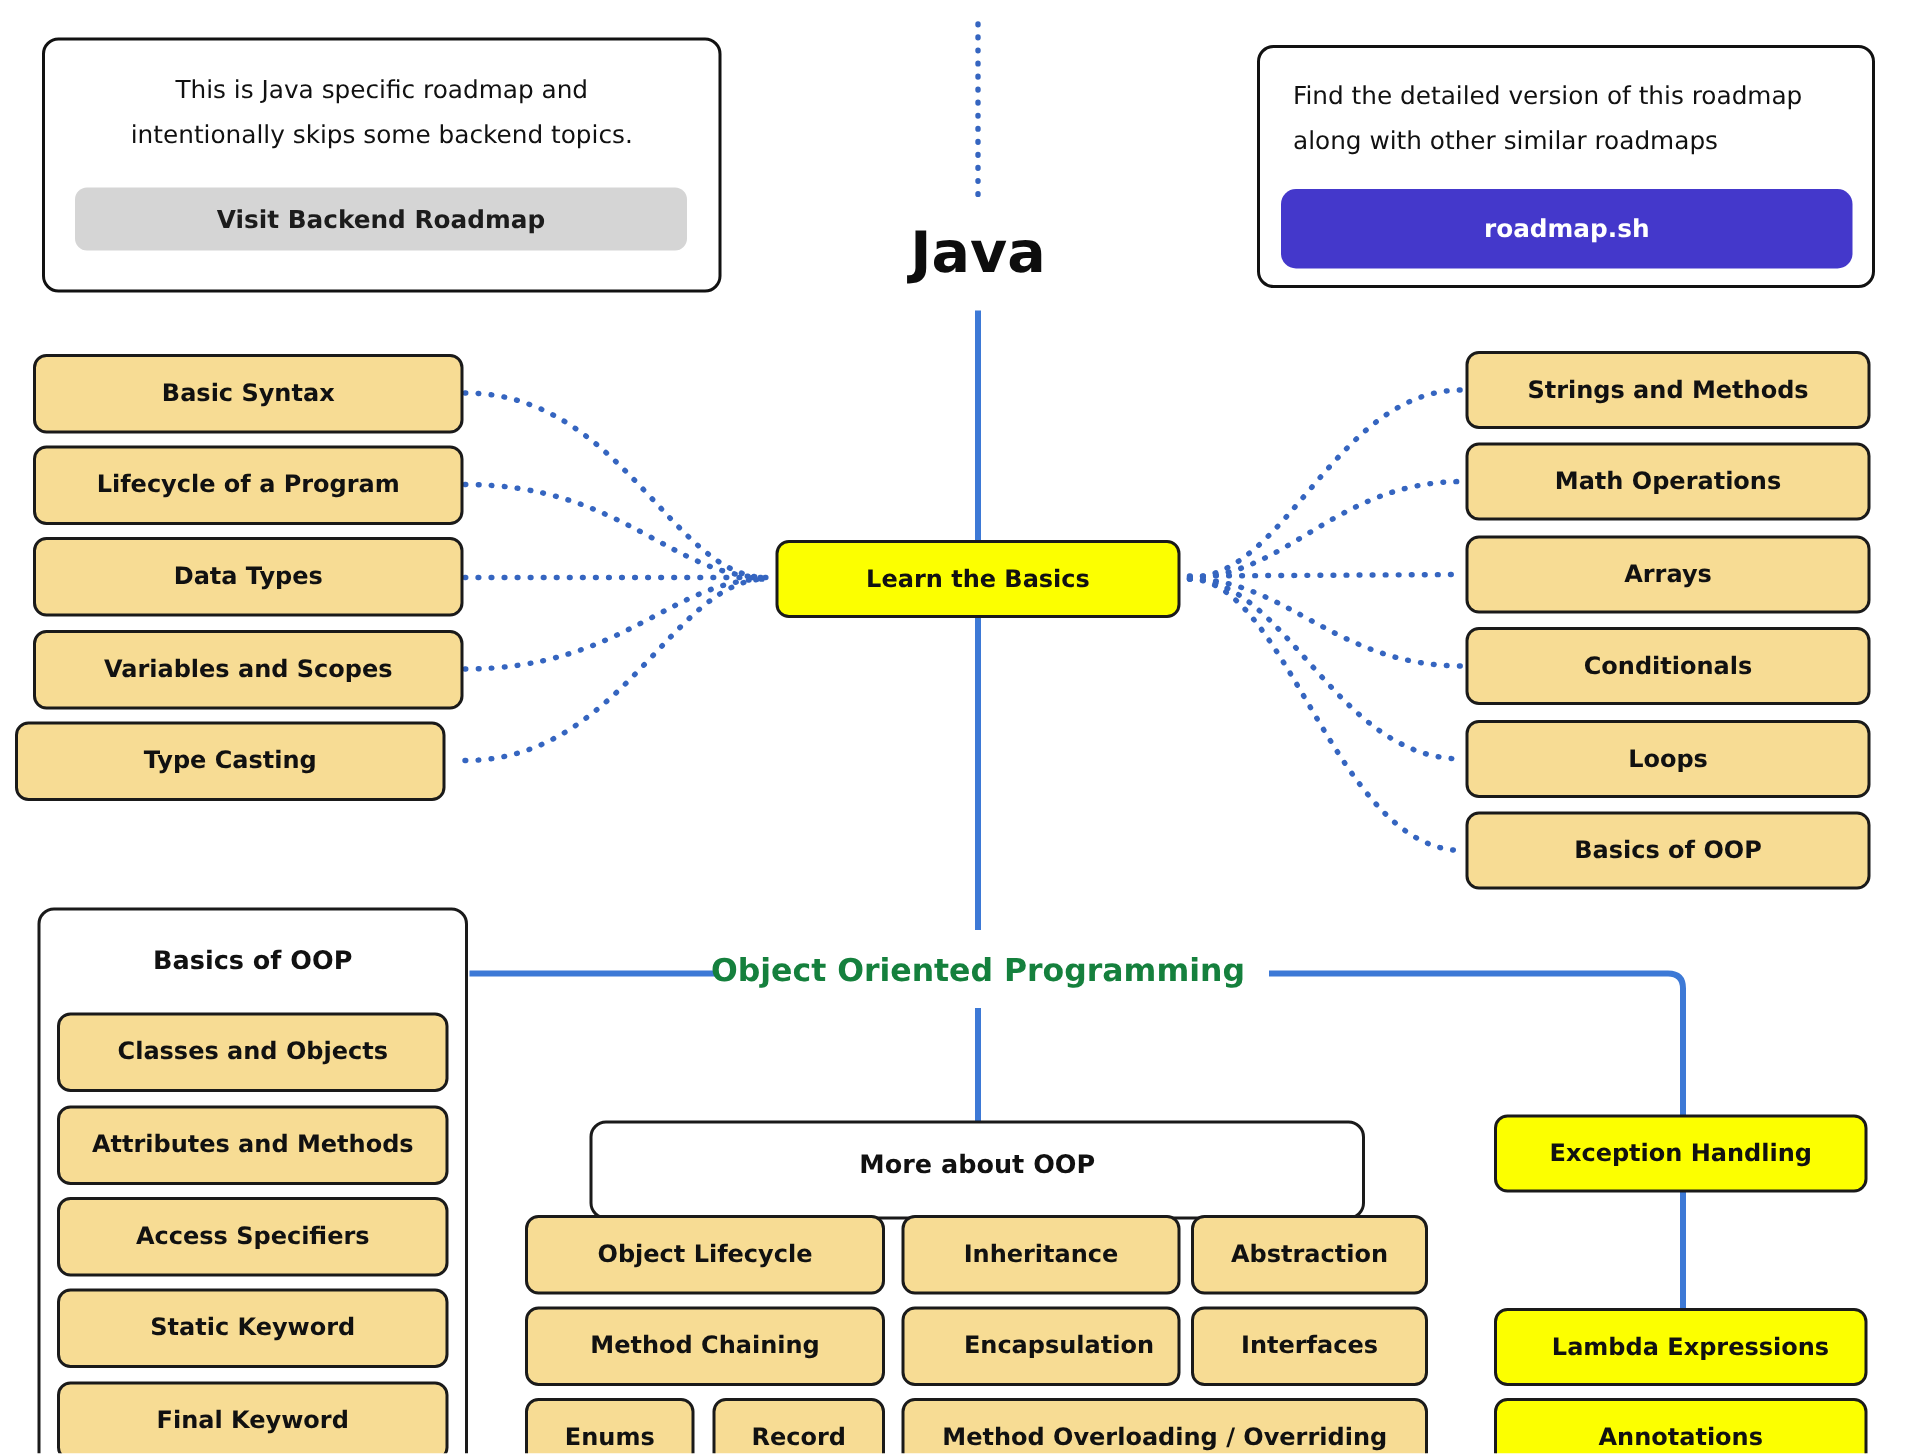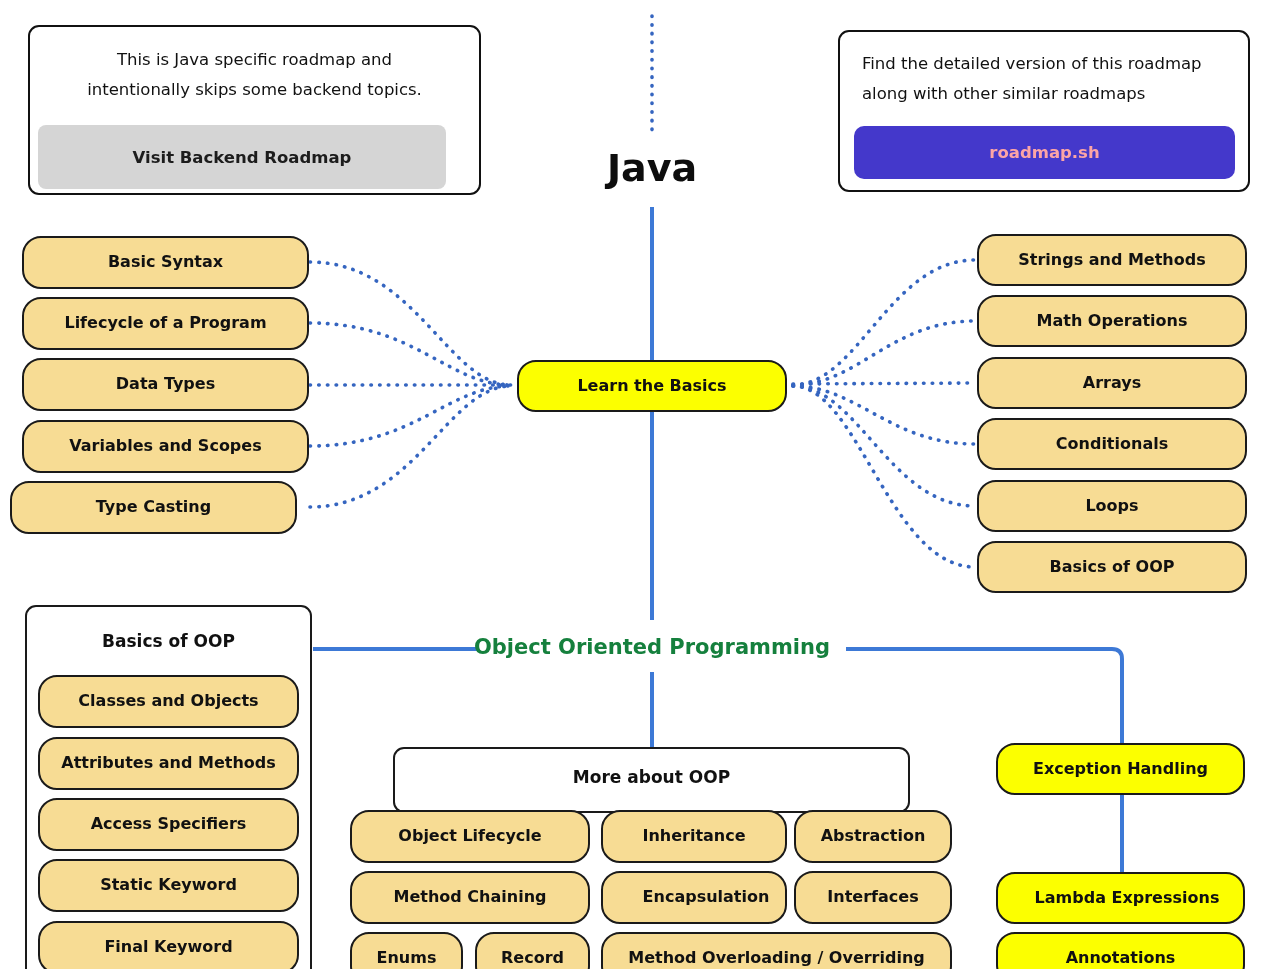--- a/index.html
+++ b/index.html
@@ -11,33 +11,33 @@
     --gray:#D5D5D5;
     --ink:#1A1A1A;
   }
   html,body{margin:0;padding:0;background:#fff;}
   body{font-family:"DejaVu Sans","Liberation Sans",sans-serif;color:#111;}
   #stage{position:relative;width:1280px;height:969px;background:#fff;overflow:hidden;}
   svg.wires{position:absolute;left:0;top:0;z-index:1;}
   path.solid{fill:none;stroke:var(--line-blue);stroke-width:4;}
   path.dotted{fill:none;stroke:var(--dot-blue);stroke-width:3.6;stroke-linecap:round;stroke-dasharray:0.5 8.2;}
   .node{position:absolute;z-index:2;display:flex;align-items:center;justify-content:center;
-        border:2.5px solid var(--ink);border-radius:19px;box-sizing:border-box;
+        border:2.5px solid var(--ink);border-radius:9px;box-sizing:border-box;
         font-size:16px;font-weight:600;text-align:center;line-height:1.15;}
   .tan{background:var(--tan);}
   .yellow{background:var(--yellow);}
   .group{position:absolute;z-index:2;border:2.5px solid var(--ink);border-radius:11px;
          background:#fff;box-sizing:border-box;}
   .group-title{position:absolute;left:0;right:0;text-align:center;font-size:17px;font-weight:600;z-index:3;}
   .infocard{position:absolute;z-index:2;border:2.5px solid #111;border-radius:11px;background:#fff;box-sizing:border-box;}
   .infoline{position:absolute;font-size:16.5px;font-weight:500;white-space:nowrap;}
   .btn{position:absolute;display:flex;align-items:center;justify-content:center;border:none;
        font-family:inherit;font-size:16.5px;font-weight:600;border-radius:8px;cursor:pointer;box-sizing:border-box;}
   .btn.gray{background:var(--gray);color:#1c1c1c;}
-  .btn.indigo{background:var(--indigo);color:#fca5a5;border-radius:10px;}
+  .btn.indigo{background:var(--indigo);color:#ffffff;border-radius:10px;}
   .page-title{position:absolute;z-index:2;text-align:center;font-size:38px;font-weight:600;color:#0d0d0d;}
   .section-heading{position:absolute;z-index:2;text-align:center;font-size:21px;font-weight:600;color:#15803d;white-space:nowrap;}
   .sub{z-index:3;}
 </style>
 </head>
 <body>
 
 <div id="stage">
 
   <svg class="wires" width="1280" height="969" viewBox="0 0 1280 969">
@@ -62,21 +62,21 @@
     <path class="dotted" d="M793,385 C858,385 890,321 975,321"></path>
     <path class="dotted" d="M793,384 L975,383"></path>
     <path class="dotted" d="M793,386 C858,386 890,444 975,444"></path>
     <path class="dotted" d="M793,386 C858,386 890,506 975,506"></path>
     <path class="dotted" d="M793,386 C858,386 890,567 975,567"></path>
   </svg>
 
   <div class="infocard" style="left:28px;top:25px;width:453px;height:170px;">
     <div class="infoline" style="left:0;right:0;top:23px;text-align:center;">This is Java specific roadmap and</div>
     <div class="infoline" style="left:0;right:0;top:53px;text-align:center;">intentionally skips some backend topics.</div>
-    <button class="btn gray" style="left:8px;top:98px;width:408px;height:64px;">Visit Backend Roadmap</button>
+    <button class="btn gray" style="left:20px;top:98px;width:408px;height:42px;">Visit Backend Roadmap</button>
   </div>
 
   <div class="page-title" style="left:552px;top:146px;width:200px;">Java</div>
 
   <div class="infocard" style="left:838px;top:30px;width:412px;height:162px;">
     <div class="infoline" style="left:22px;top:22px;">Find the detailed version of this roadmap</div>
     <div class="infoline" style="left:22px;top:52px;">along with other similar roadmaps</div>
     <button class="btn indigo" style="left:14px;top:94px;width:381px;height:53px;">roadmap.sh</button>
   </div>
 

